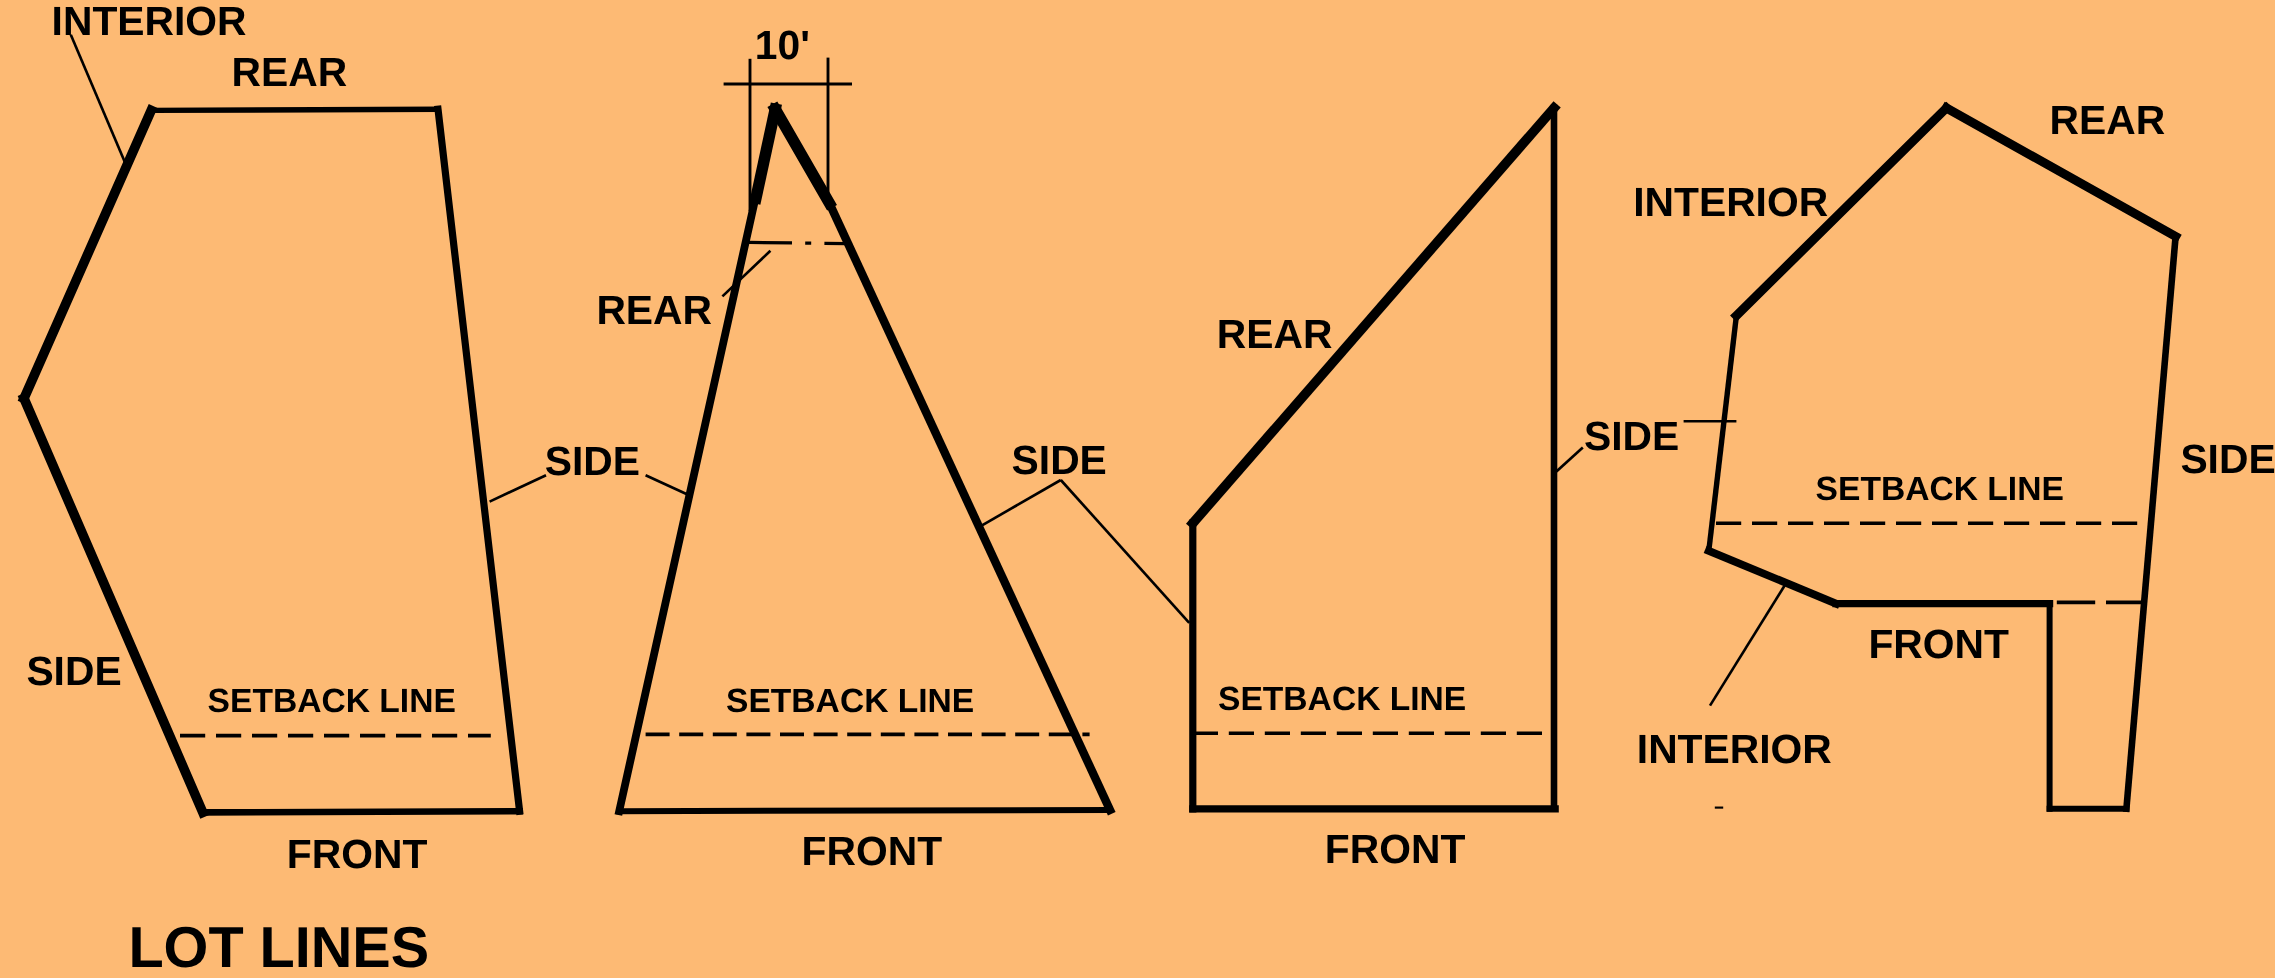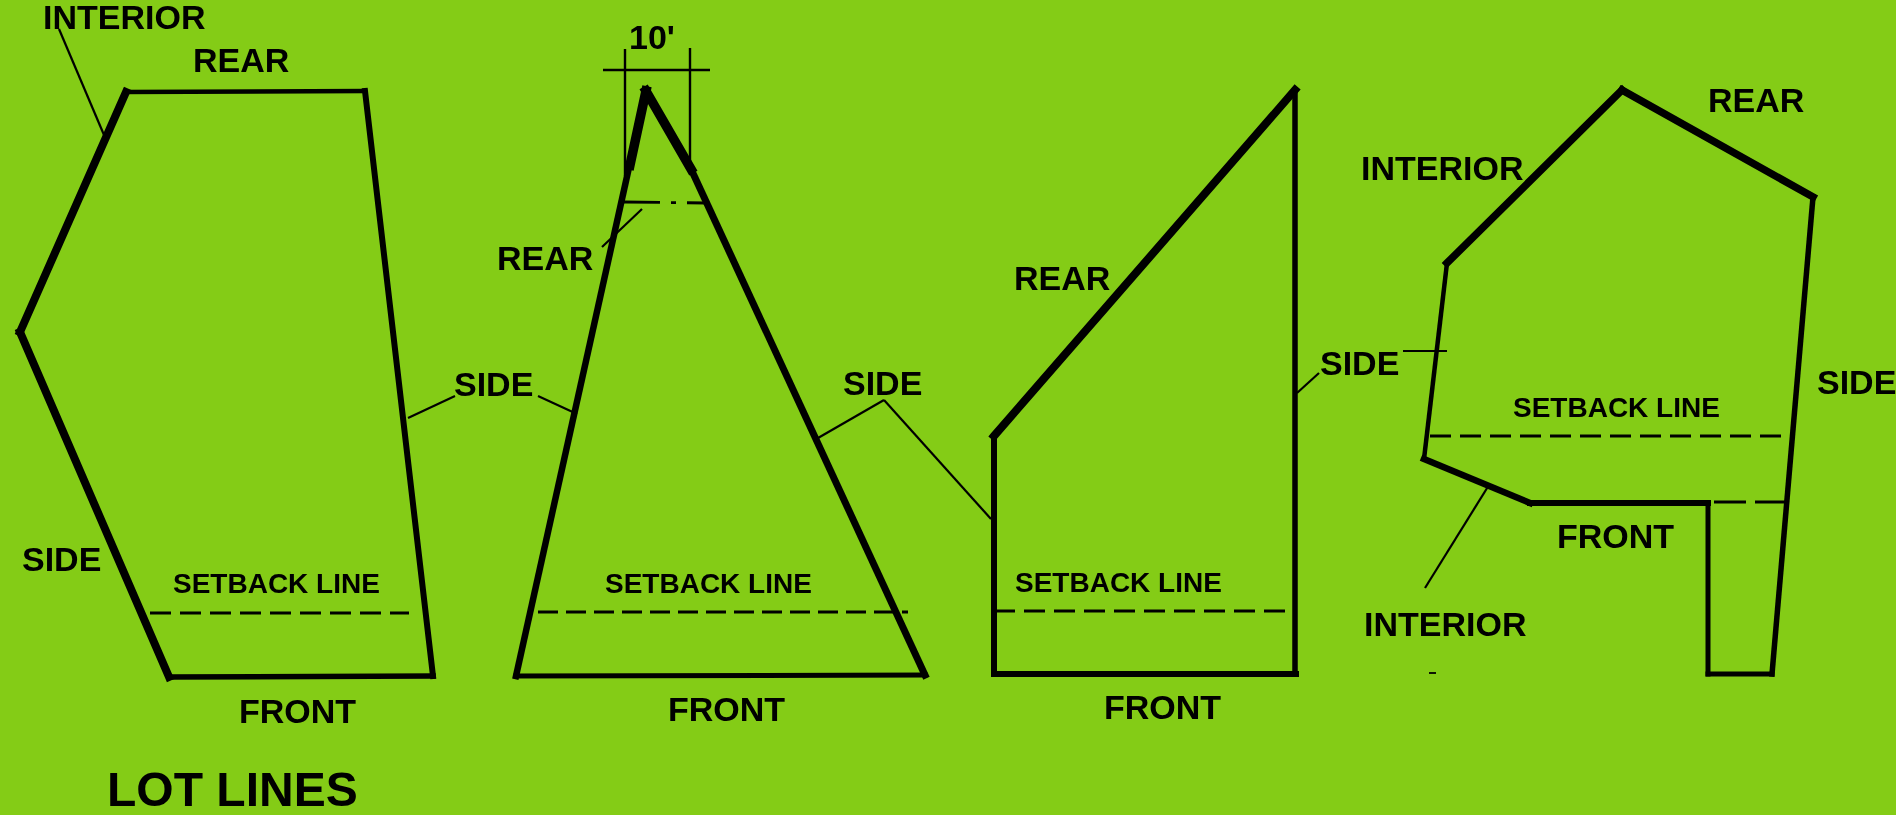--- a/index.html
+++ b/index.html
@@ -7,21 +7,21 @@
     padding: 0;
     background: #ffffff;
     width: 1896px;
     height: 815px;
     overflow: hidden;
   }
   .page {
     position: relative;
     width: 1896px;
     height: 815px;
-    background: #84cc16;
+    background: #fdba74;
   }
   svg.diagram {
     display: block;
     width: 1896px;
     height: 815px;
   }
   svg.diagram text {
     font-family: "Liberation Sans", "DejaVu Sans", sans-serif;
     font-weight: 700;
     fill: #000000;

